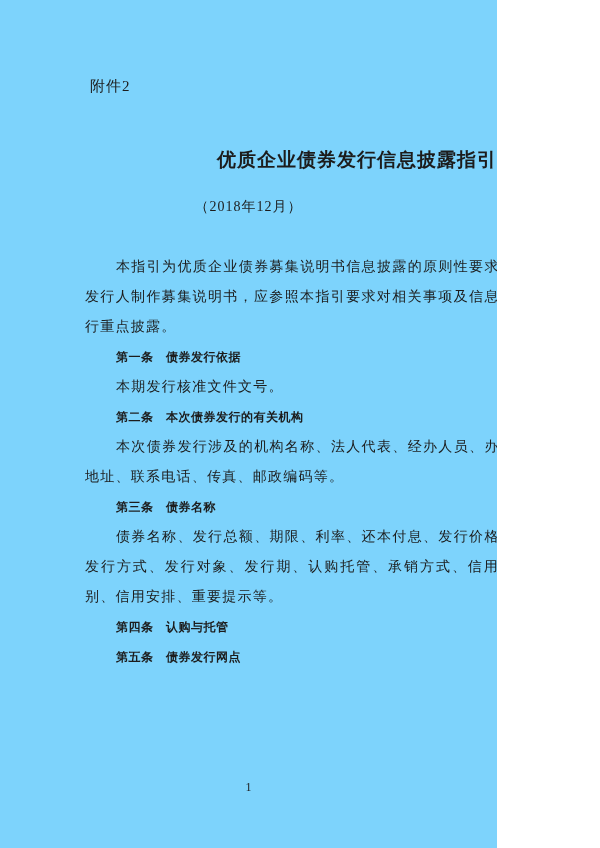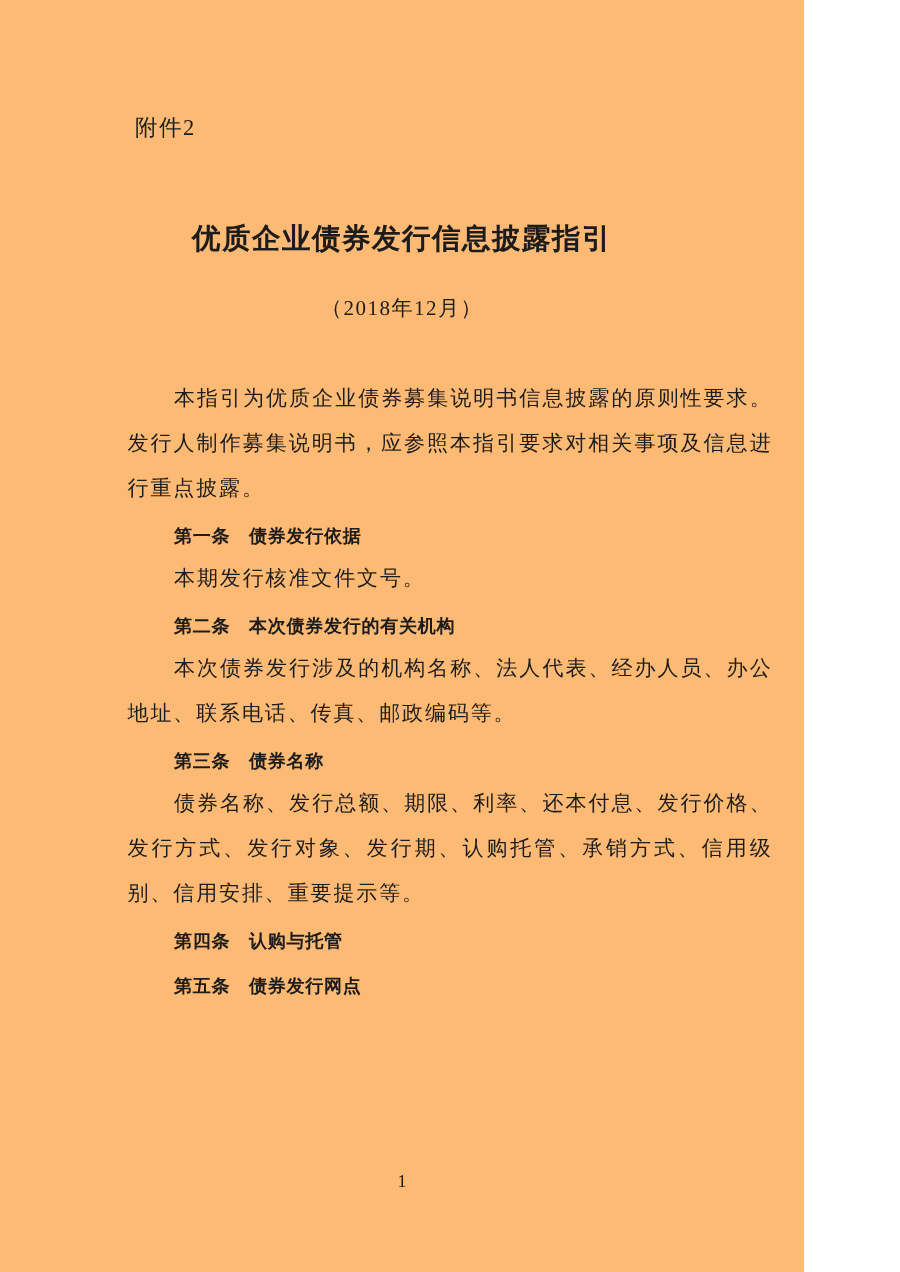--- a/index.html
+++ b/index.html
@@ -2,41 +2,41 @@
 <html><head>
 <meta charset="utf-8">
 <style>
   html, body {
     margin: 0;
     padding: 0;
     background: #ffffff;
   }
   .page {
     position: relative;
-    width: 536px;
+    width: 497px;
     height: 848px;
-    background: #fdba74;
+    background: #7dd3fc;
     overflow: hidden;
     font-family: "Liberation Serif", "DejaVu Serif", serif;
     color: #1c1c1c;
   }
   .attachment-label {
     position: absolute;
     left: 90px;
     top: 76px;
     font-size: 15px;
     line-height: 20px;
     letter-spacing: 1px;
   }
   .doc-title {
     position: absolute;
     top: 147px;
     left: 0;
     right: 0;
-    text-align: center;
+    text-align: right;
     font-family: "Liberation Sans", "DejaVu Sans", sans-serif;
     font-weight: 700;
     font-size: 19px;
     line-height: 26px;
     letter-spacing: 1px;
   }
   .doc-date {
     position: absolute;
     top: 197px;
     left: 0;

